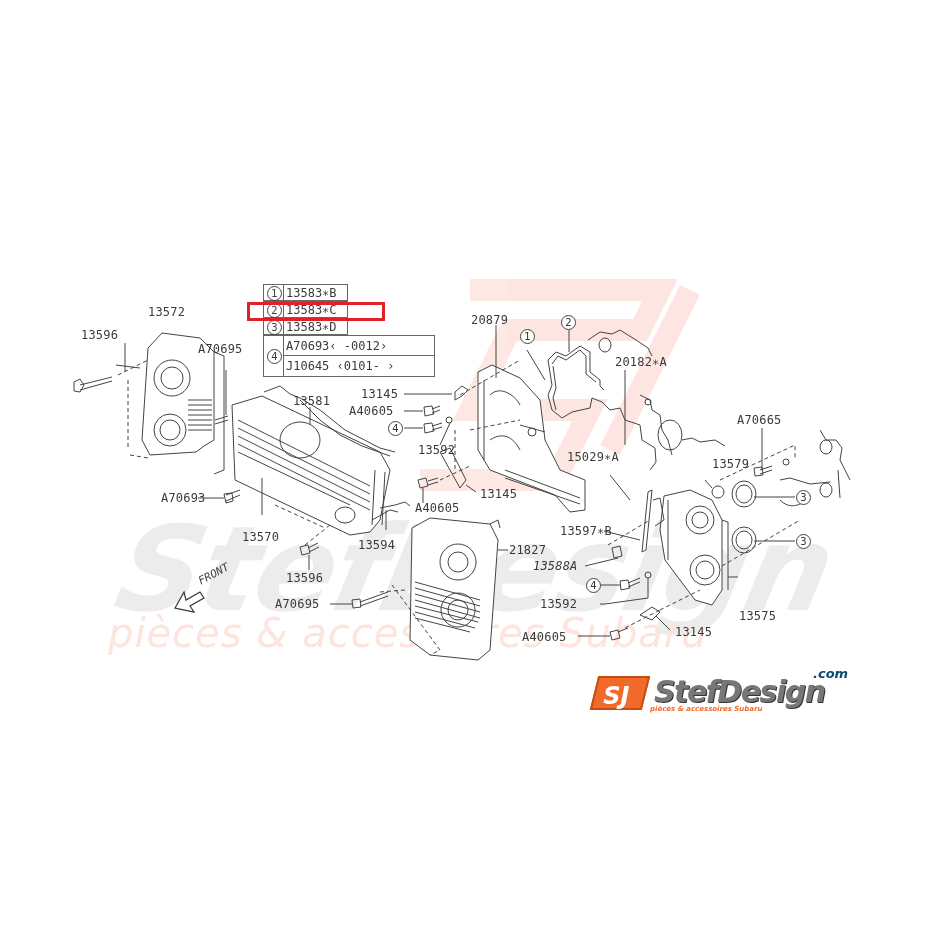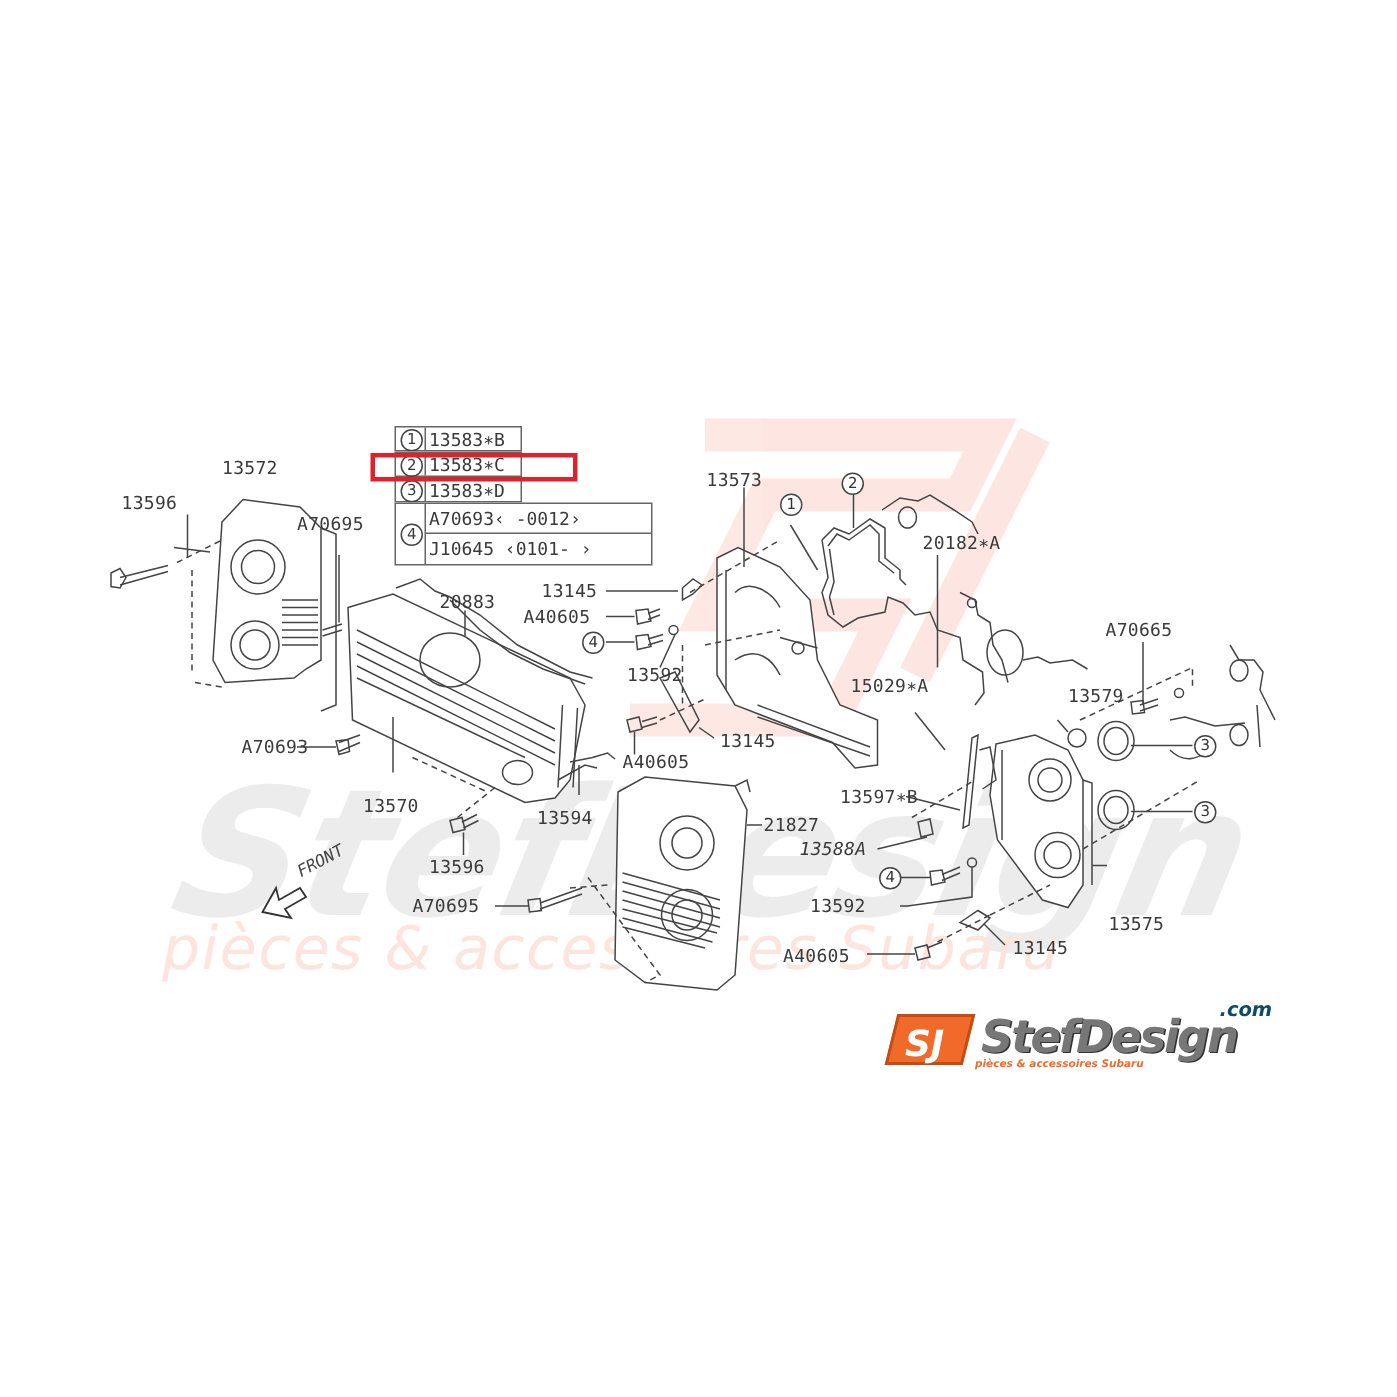--- a/index.html
+++ b/index.html
@@ -230,35 +230,35 @@
     <div style="position:absolute;left:20px;top:19px;width:150px;border-top:1px solid #666;"></div>
     <div class="txt" style="top:23px;">J10645 ‹0101-     ›</div>
   </div>
 </div>
 
 <div id="highlight"></div>
 
 <div class="lbl" style="left:148px;top:305px;">13572</div>
 <div class="lbl" style="left:81px;top:328px;">13596</div>
 <div class="lbl" style="left:198px;top:342px;">A70695</div>
-<div class="lbl" style="left:293px;top:394px;">20883</div>
+<div class="lbl" style="left:293px;top:394px;">13581</div>
 <div class="lbl" style="left:146px;top:491px;margin-left:15px;">A70693</div>
 <div class="lbl" style="left:242px;top:530px;">13570</div>
 <div class="lbl" style="left:286px;top:571px;">13596</div>
 <div class="lbl" style="left:358px;top:538px;">13594</div>
 <div class="lbl" style="left:275px;top:597px;">A70695</div>
 
 <div class="lbl" style="left:361px;top:387px;">13145</div>
 <div class="lbl" style="left:349px;top:404px;">A40605</div>
 <div class="circ" style="left:388px;top:421px;">4</div>
 <div class="lbl" style="left:418px;top:443px;">13592</div>
 <div class="lbl" style="left:480px;top:487px;">13145</div>
 <div class="lbl" style="left:415px;top:501px;">A40605</div>
 
-<div class="lbl" style="left:471px;top:313px;">13573</div>
+<div class="lbl" style="left:471px;top:313px;">20879</div>
 <div class="circ" style="left:520px;top:329px;">1</div>
 <div class="circ" style="left:561px;top:315px;">2</div>
 <div class="lbl" style="left:615px;top:355px;">20182∗A</div>
 <div class="lbl" style="left:567px;top:450px;">15029∗A</div>
 <div class="lbl" style="left:712px;top:457px;">13579</div>
 <div class="lbl" style="left:737px;top:413px;">A70665</div>
 <div class="circ" style="left:796px;top:490px;">3</div>
 <div class="circ" style="left:796px;top:534px;">3</div>
 
 <div class="lbl" style="left:509px;top:543px;">21827</div>

